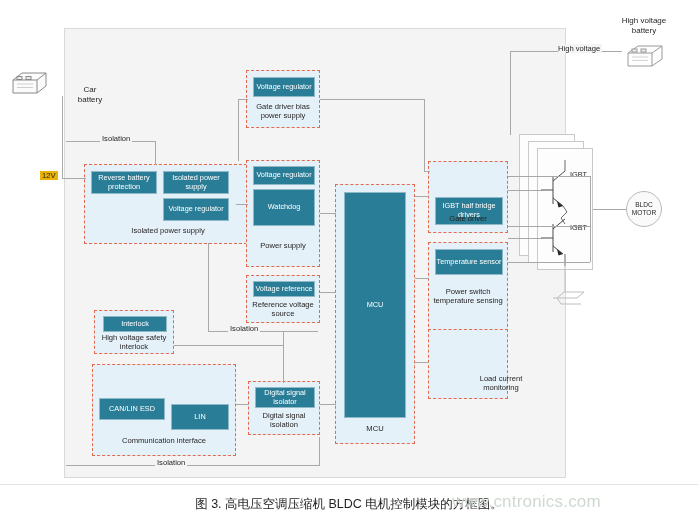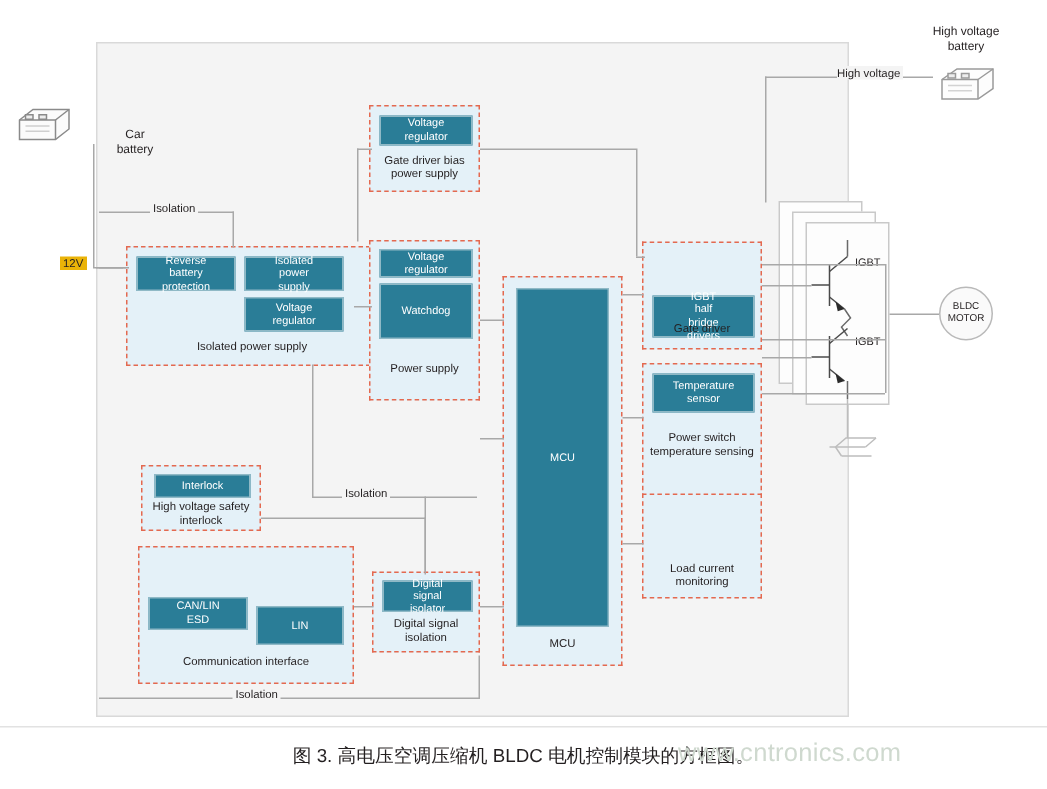--- a/index.html
+++ b/index.html
@@ -17,21 +17,21 @@
   
   .grp{position:absolute;box-sizing:border-box;background:#e4f1f8;
        border:1.2px dashed #e4694f;}
   .grp-label{position:absolute;left:0;width:100%;text-align:center;
        font-size:7.6px;color:#231f20;line-height:9px;}
 
   
   .blk{position:absolute;box-sizing:border-box;background:#2a7d97;
        border:1px solid #8fb9c6;color:#ffffff;font-size:7.3px;line-height:8.6px;
        display:flex;align-items:center;justify-content:center;text-align:center;
-       padding:1px 18px;}
+       padding:1px 0;}
 
   
   .ln{position:absolute;background:#a8a8a8;}
   .lh{height:1px;}
   .lv{width:1px;}
 
   
   .lbl{position:absolute;font-size:7.6px;color:#231f20;line-height:9px;
        background:#f4f4f4;padding:0 2px;white-space:nowrap;}
   .lbl-out{position:absolute;font-size:8px;color:#231f20;line-height:9.5px;
@@ -117,20 +117,27 @@
     <div class="blk" style="left:78px;top:33px;width:66px;height:23px;">Voltage regulator</div>
     <div class="grp-label" style="top:61px;">Isolated power supply</div>
   </div>
 
   <div class="grp" style="left:246px;top:160px;width:74px;height:107px;">
     <div class="blk" style="left:6px;top:5px;width:62px;height:19px;">Voltage regulator</div>
     <div class="blk" style="left:6px;top:28px;width:62px;height:37px;">Watchdog</div>
     <div class="grp-label" style="top:80px;">Power supply</div>
   </div>
 
+  <div class="grp" style="left:246px;top:275px;width:74px;height:48px;">
+    <div class="blk" style="left:6px;top:5px;width:62px;height:16px;">Voltage reference</div>
+    <div class="grp-label" style="top:24px;">
+      <span>Reference voltage</span><br>
+      <span>source</span>
+    </div>
+  </div>
 
   <div class="grp" style="left:94px;top:310px;width:80px;height:44px;">
     <div class="blk" style="left:8px;top:5px;width:64px;height:16px;">Interlock</div>
     <div class="grp-label" style="top:22px;">
       <span>High voltage safety</span><br>
       <span>interlock</span>
     </div>
   </div>
 
   <div class="grp" style="left:92px;top:364px;width:144px;height:92px;">
@@ -159,21 +166,21 @@
 
   <div class="grp" style="left:428px;top:242px;width:80px;height:90px;">
     <div class="blk" style="left:6px;top:6px;width:68px;height:26px;">Temperature sensor</div>
     <div class="grp-label" style="top:44px;">
       <span>Power switch</span><br>
       <span>temperature sensing</span>
     </div>
   </div>
 
   <div class="grp" style="left:428px;top:329px;width:80px;height:70px;">
-    <div class="grp-label" style="top:44px;">
+    <div class="grp-label" style="top:44px;margin-left:33px;">
       <span>Load current</span><br>
       <span>monitoring</span>
     </div>
   </div>
 
   <div class="igbt-card" style="left:519px;top:134px;width:56px;height:122px;"></div>
   <div class="igbt-card" style="left:528px;top:141px;width:56px;height:122px;"></div>
   <div class="igbt-card" style="left:537px;top:148px;width:56px;height:122px;"></div>
 
   <svg style="position:absolute;left:537px;top:148px;" width="56" height="122">

